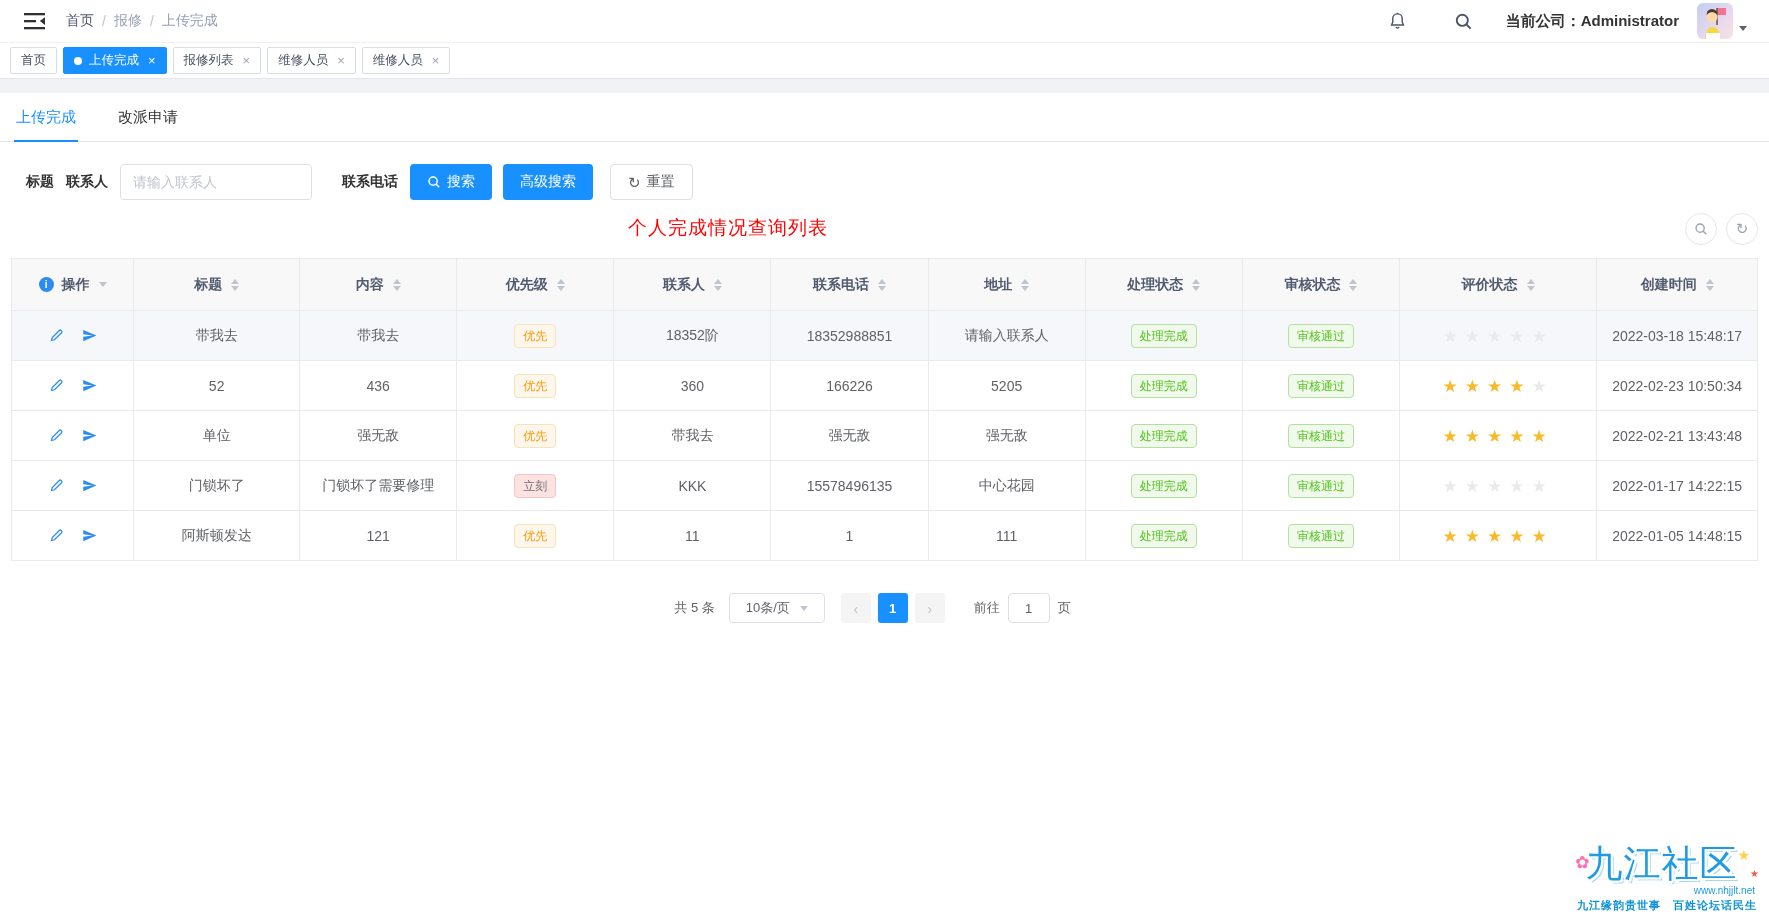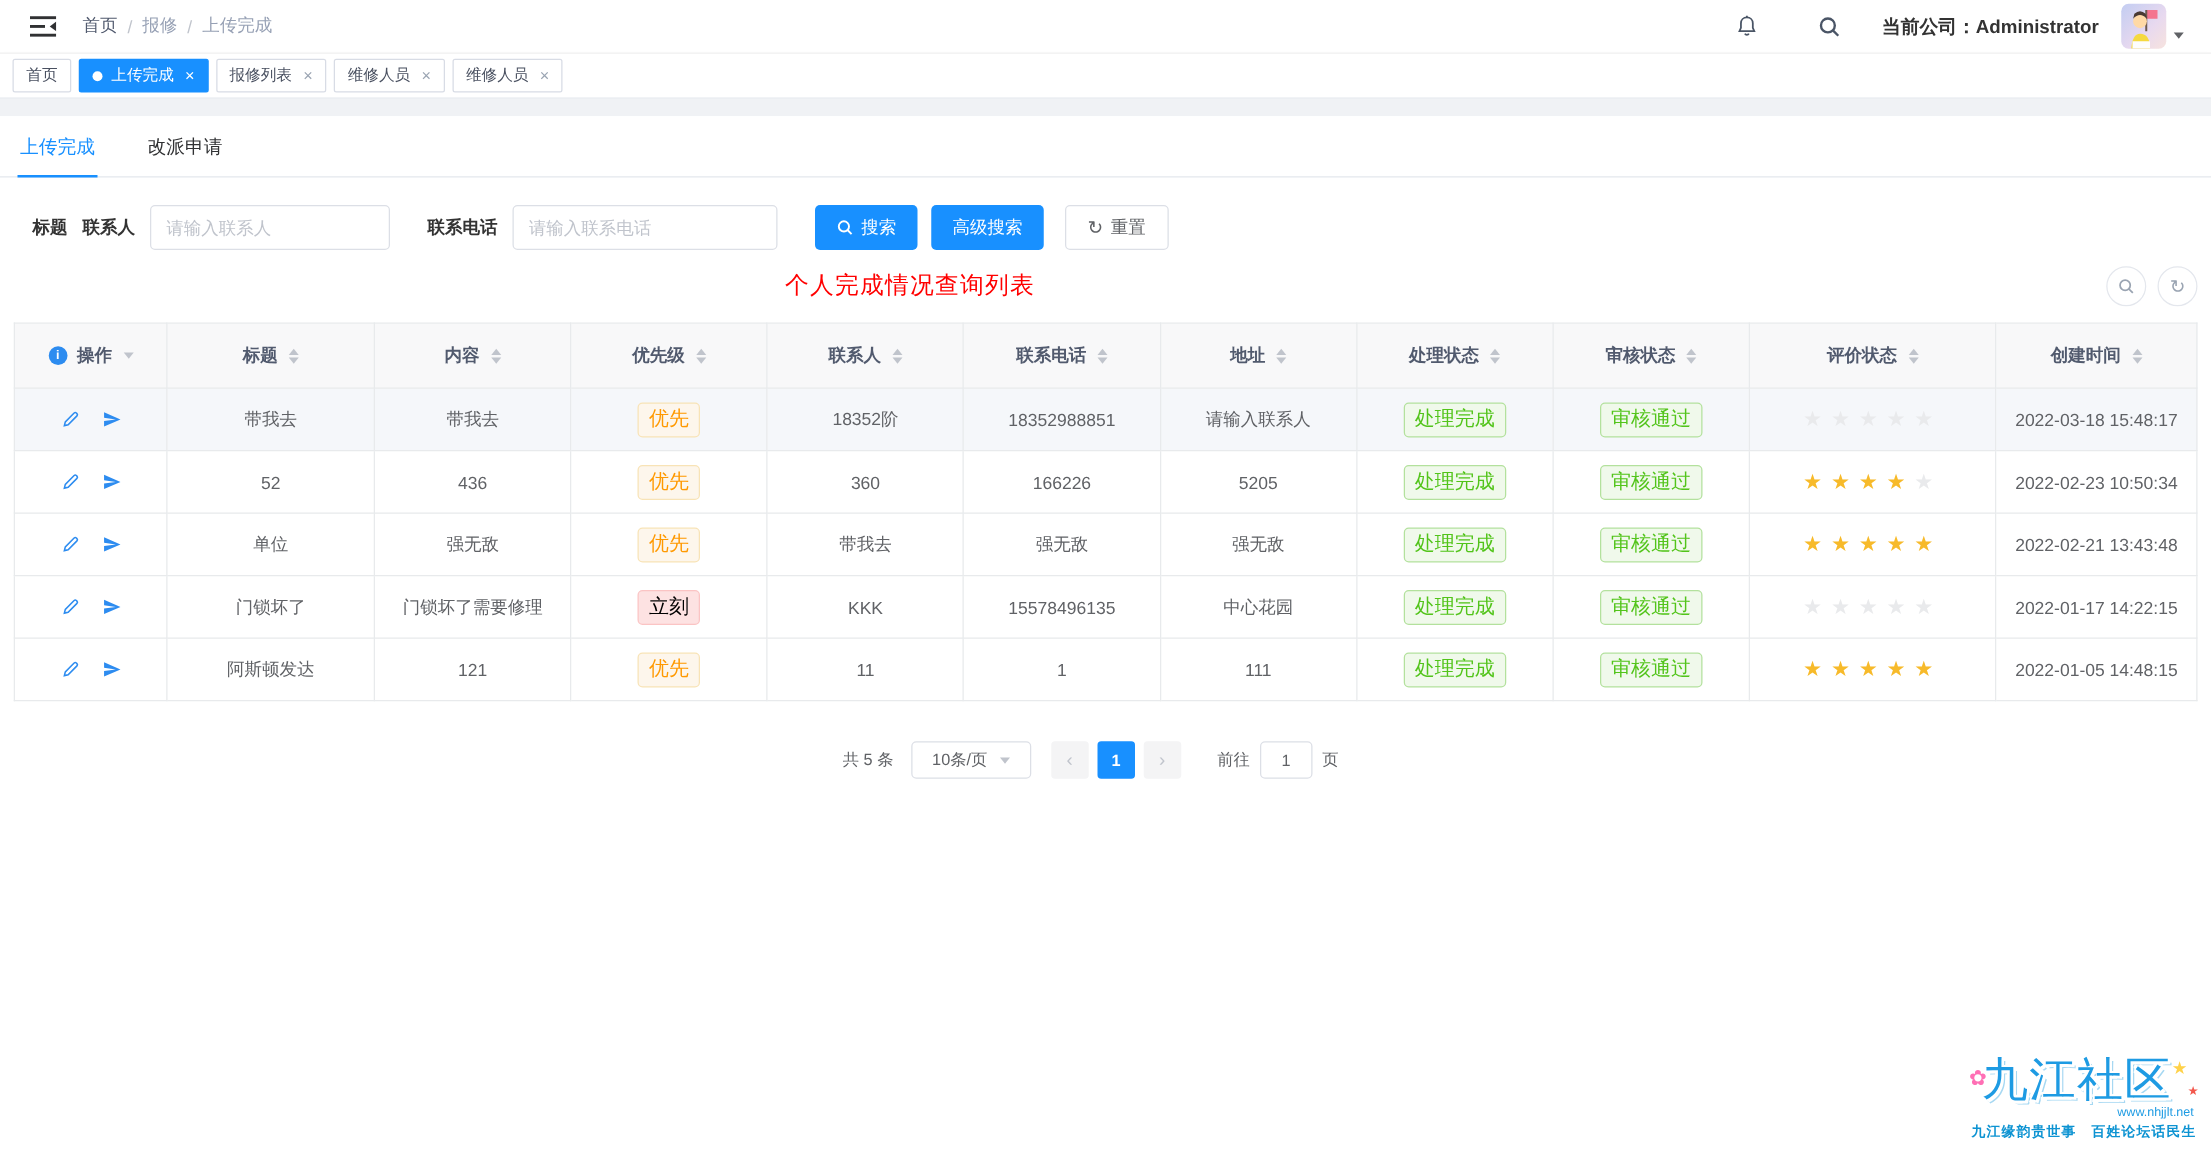--- a/index.html
+++ b/index.html
@@ -62,23 +62,23 @@
   .tbl tr.hl td { background:#f5f7fa; }
   .th-inner { display:flex; align-items:center; justify-content:center; gap:2px; }
   .sort { display:inline-flex; flex-direction:column; gap:2px; margin-left:7px; cursor:pointer; }
   .sort i { width:0; height:0; border-left:4px solid transparent; border-right:4px solid transparent; display:block; }
   .sort .up { border-bottom:5px solid #c0c4cc; }
   .sort .down { border-top:5px solid #c0c4cc; }
   .info-i { width:15px; height:15px; border-radius:50%; background:#2d8cf0; color:#fff; font-size:10px; font-weight:bold; display:inline-flex; align-items:center; justify-content:center; font-style:normal; margin-right:6px; }
   .th-caret { width:0; height:0; border-left:4px solid transparent; border-right:4px solid transparent; border-top:5px solid #c0c4cc; margin-left:7px; }
   .ops { display:flex; align-items:center; justify-content:center; gap:18px; }
   .op-ic { display:inline-flex; cursor:pointer; }
-  .tag { display:inline-block; padding:5px 8px; font-size:16px; border-radius:4px; border:1px solid; line-height:1; }
+  .tag { display:inline-block; padding:5px 8px; font-size:12px; border-radius:4px; border:1px solid; line-height:1; }
   .tag-warning { color:#ff9900; background:#fdf6ec; border-color:#f8e3b6; }
-  .tag-danger  { color:#000000; background:#fde2e2; border-color:#fbc4c4;text-align:center; }
+  .tag-danger  { color:#737373; background:#fde2e2; border-color:#fbc4c4;text-align:center; }
   .tag-success { color:#52c41a; background:#f0f9eb; border-color:#b3e19d; }
   .stars { letter-spacing:7px; font-size:17px; color:#e9eaec; font-family:"DejaVu Sans",sans-serif; }
   .stars .on { color:#f7ba2a; }
 
   
   .pager { display:flex; align-items:center; justify-content:center; margin:32px 24px 0 0; font-size:13px; color:#606266; }
   .total-text { margin-right:14px; }
   .page-size { width:96px; height:30px; border:1px solid #dcdfe6; border-radius:4px; display:flex; align-items:center; justify-content:center; gap:10px; color:#606266; cursor:pointer; margin-right:16px; background:#fff; }
   .sel-caret { width:0; height:0; border-left:4px solid transparent; border-right:4px solid transparent; border-top:5px solid #c0c4cc; }
   .pg-btn { width:30px; height:30px; background:#f4f4f5; border-radius:3px; display:flex; align-items:center; justify-content:center; color:#c0c4cc; cursor:pointer; font-size:15px; margin-right:7px; }
@@ -175,21 +175,20 @@
   <div class="subtabs">
       <div class="subtab active">上传完成</div>
       <div class="subtab">改派申请</div>
     </div>
 
   <div class="search-row">
     <span class="f-label">标题</span>
     <span class="f-label">联系人</span>
     <input class="inp" placeholder="请输入联系人" style="">
     <span class="f-label">联系电话</span>
-    <input class="inp wide" placeholder="请输入联系电话" style="">
     <button class="btn btn-primary">
       <svg width="14" height="14" viewBox="0 0 24 24" fill="none" stroke="#fff" stroke-width="2.6">
         <circle cx="10.5" cy="10.5" r="7"></circle>
           <line x1="15.8" y1="15.8" x2="21" y2="21"></line>
       </svg>
       <span>搜索</span>
     </button>
     <button class="btn btn-primary">
       <span>高级搜索</span>
     </button>

